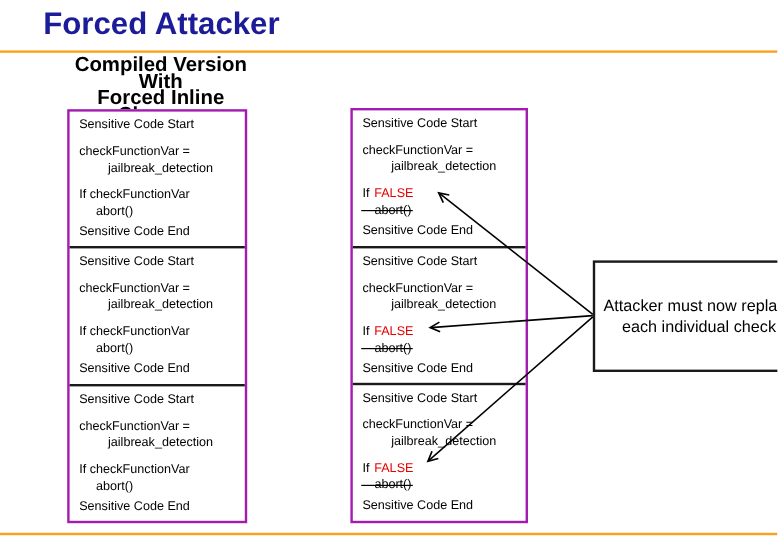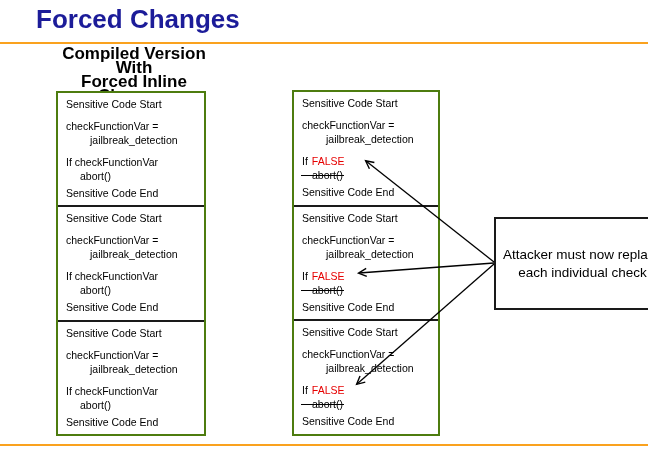--- a/index.html
+++ b/index.html
@@ -14,21 +14,21 @@
   .rule{position:absolute;left:0;width:648px;height:2px;background:#faa21e;}
   .rule-top{top:42px;}
   .rule-bottom{top:444px;width:648px;}
   .col-header{
     position:absolute;top:47px;font-size:17px;font-weight:bold;line-height:14px;
     text-align:center;white-space:pre-line;
   }
   .col-header.left{left:54px;width:160px;}
   .col-header.right{left:278px;width:160px;}
   .codebox{
-    position:absolute;border:2px solid #4d7c0f;background:#fff;
+    position:absolute;border:2px solid #a21caf;background:#fff;
     display:flex;flex-direction:column;box-sizing:border-box;
   }
   #left-box{left:56px;top:91px;width:150px;height:345px;}
   #right-box{left:292px;top:90px;width:148px;height:346px;}
   .code-section{flex:1;padding:5px 4px 0 8px;font-size:10.5px;line-height:13px;}
   .code-section + .code-section{border-top:2px solid #1a1a1a;}
   .cl{margin:0 0 1px 0;}
   .gap{margin-top:9px;}
   .gap-sm{margin-top:4px;}
   .ind-lg{margin-left:24px;}
@@ -46,21 +46,21 @@
     font-size:13.5px;line-height:18px;text-align:center;
     display:flex;align-items:center;justify-content:center;padding:2px 6px;
   }
   #arrow-layer{position:absolute;left:0;top:0;width:648px;height:452px;pointer-events:none;}
 </style>
 </head>
 <body>
 
 <div id="slide">
 
-  <div class="title">Forced Changes</div>
+  <div class="title">Forced Attacker</div>
   <div class="rule rule-top"></div>
   <div class="rule rule-bottom"></div>
 
   <div class="col-header left">Compiled Version With
 Forced Inline Changes</div>
 
   <div id="left-box" class="codebox">
     <div class="code-section">
       <div class="cl">Sensitive Code Start</div>
       <div class="cl gap">checkFunctionVar =</div>

